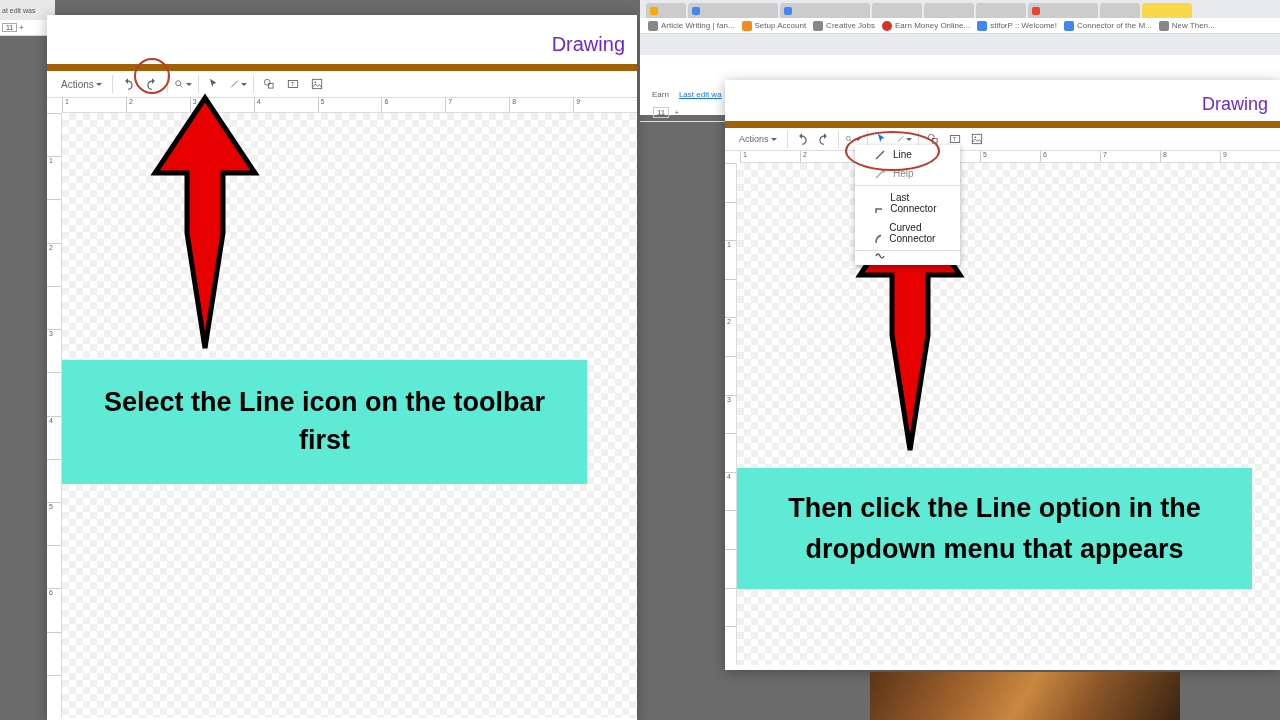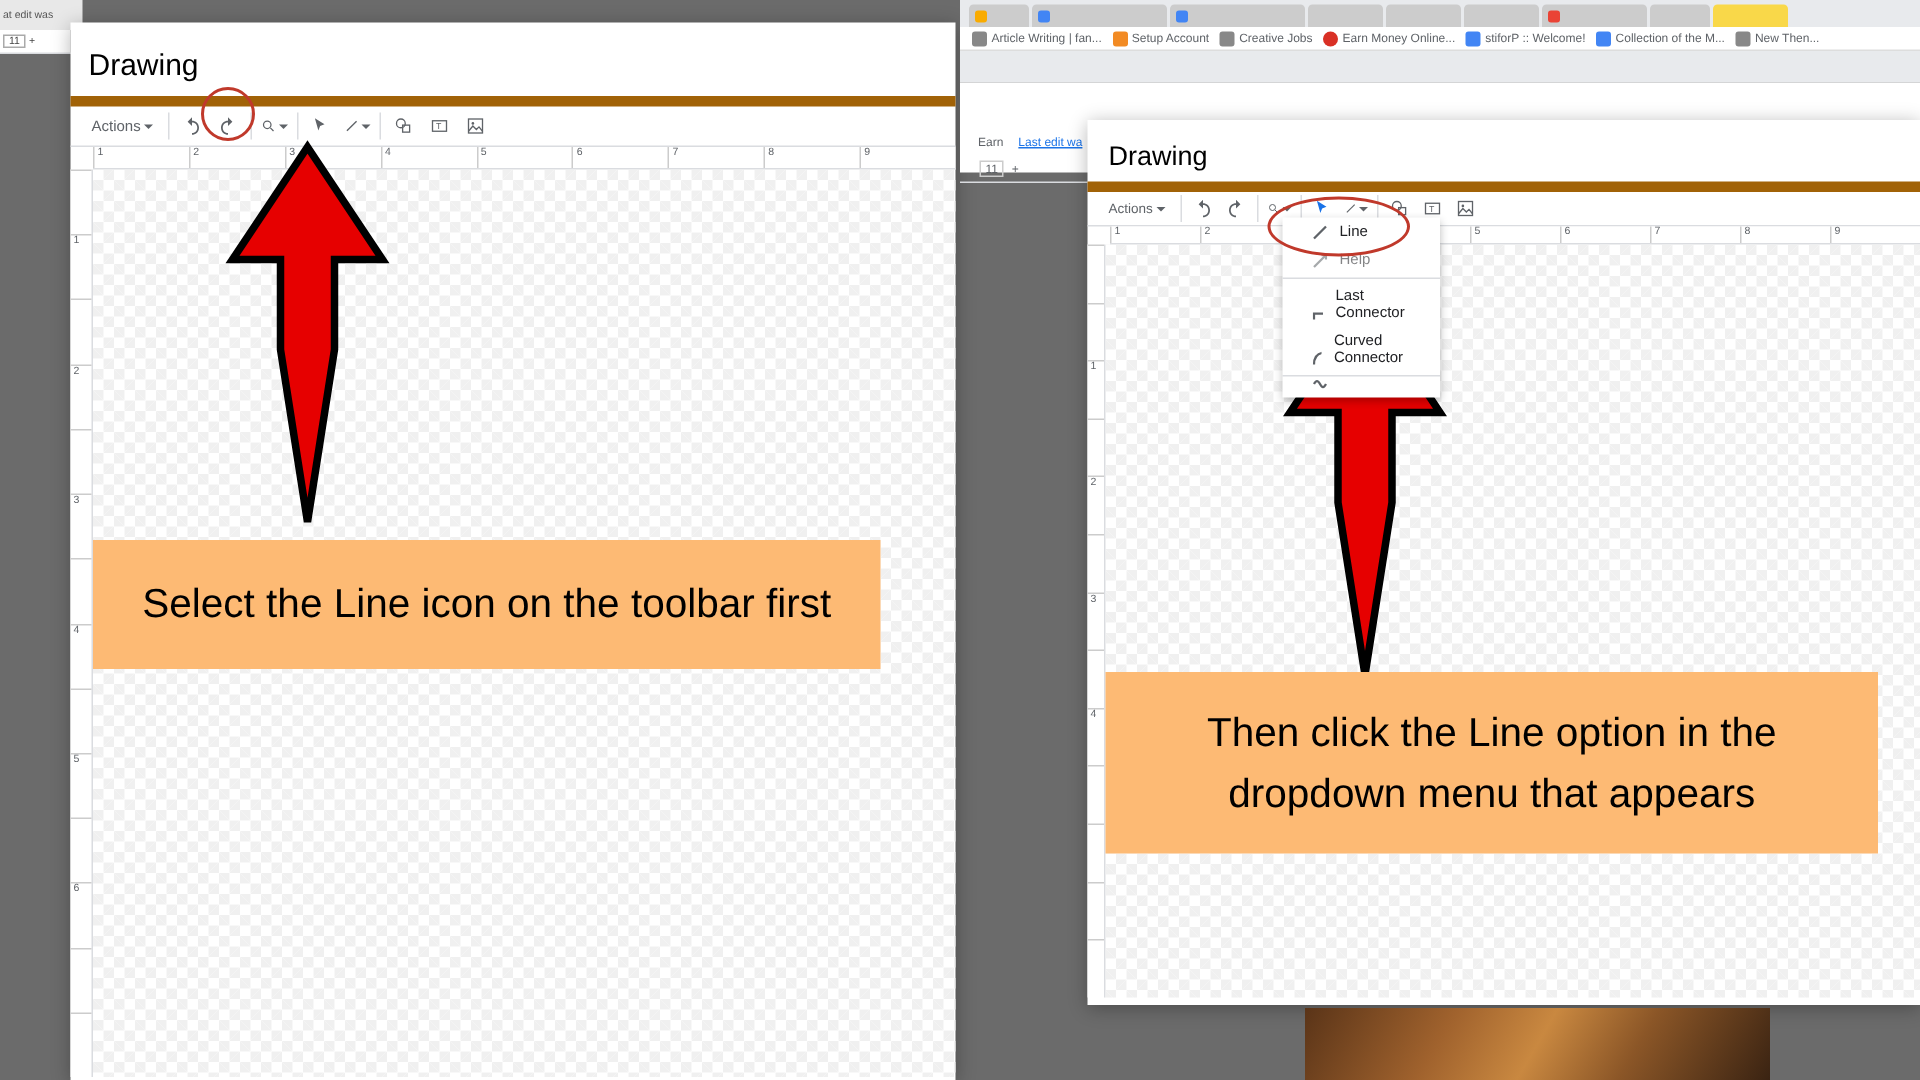--- a/index.html
+++ b/index.html
@@ -28,24 +28,25 @@
     position: absolute;
     left: 47px;
     top: 15px;
     width: 590px;
     height: 705px;
     background: #fff;
     box-shadow: 0 2px 12px rgba(0,0,0,0.3);
   }
   .dialog-title {
     font-size: 20px;
-    color: #000000;
+    color: #6d28d9;
     padding: 18px 12px 8px 12px;
     font-weight: 400;
     font-family: "Google Sans", Arial, sans-serif;
+    text-align: right;
   }
   .toolbar {
     border-top: 7px solid #a16207;
     border-bottom: 1px solid #dadce0;
     padding: 4px 10px;
     display: flex;
     align-items: center;
     gap: 6px;
     height: 34px;
     position: relative;
@@ -151,24 +152,24 @@
 
   .arrow-up {
     position: absolute;
     pointer-events: none;
   }
   .arrow-1 { left: 145px; top: 93px; width: 120px; }
   .arrow-2 { right: 310px; top: 195px; width: 120px; }
 
   .callout-box {
     position: absolute;
-    background: #fdba74;
+    background: #5eead4;
     padding: 24px 30px;
     text-align: center;
-    font-weight: 400;
+    font-weight: 700;
     color: #000;
   }
   .callout-1 {
     left: 62px; top: 360px;
     width: 525px;
     font-size: 27px;
     line-height: 1.4;
   }
   .browser-tabs {
     position: absolute;
@@ -290,21 +291,21 @@
     position: absolute;
     left: 845px; top: 131px;
     width: 95px; height: 40px;
     border: 2px solid #c0392b;
     border-radius: 50%;
     pointer-events: none;
     z-index: 20;
   }
 
   .callout-2 {
-    left: 737px; top: 448px;
+    left: 737px; top: 468px;
     width: 515px;
     font-size: 27px;
     line-height: 1.5;
     padding: 20px 28px;
   }
 
   .bottom-image {
     position: absolute;
     left: 870px;
     top: 672px;
@@ -461,21 +462,21 @@
     <span class="bookmark">
         <span class="bicon" style="background:#d93025;border-radius:50%"></span>
         <span>Earn Money Online...</span>
       </span>
     <span class="bookmark">
         <span class="bicon" style="background:#4285f4"></span>
         <span>stiforP :: Welcome!</span>
       </span>
     <span class="bookmark">
         <span class="bicon" style="background:#4285f4"></span>
-        <span>Collection of the M...</span>
+        <span>Connector of the M...</span>
       </span>
     <span class="bookmark">
         <span class="bicon" style="background:#888"></span>
         <span>New Then...</span>
       </span>
   </div>
 </div>
 
 <div class="doc-bg">
   <div style="height:30px"></div>

